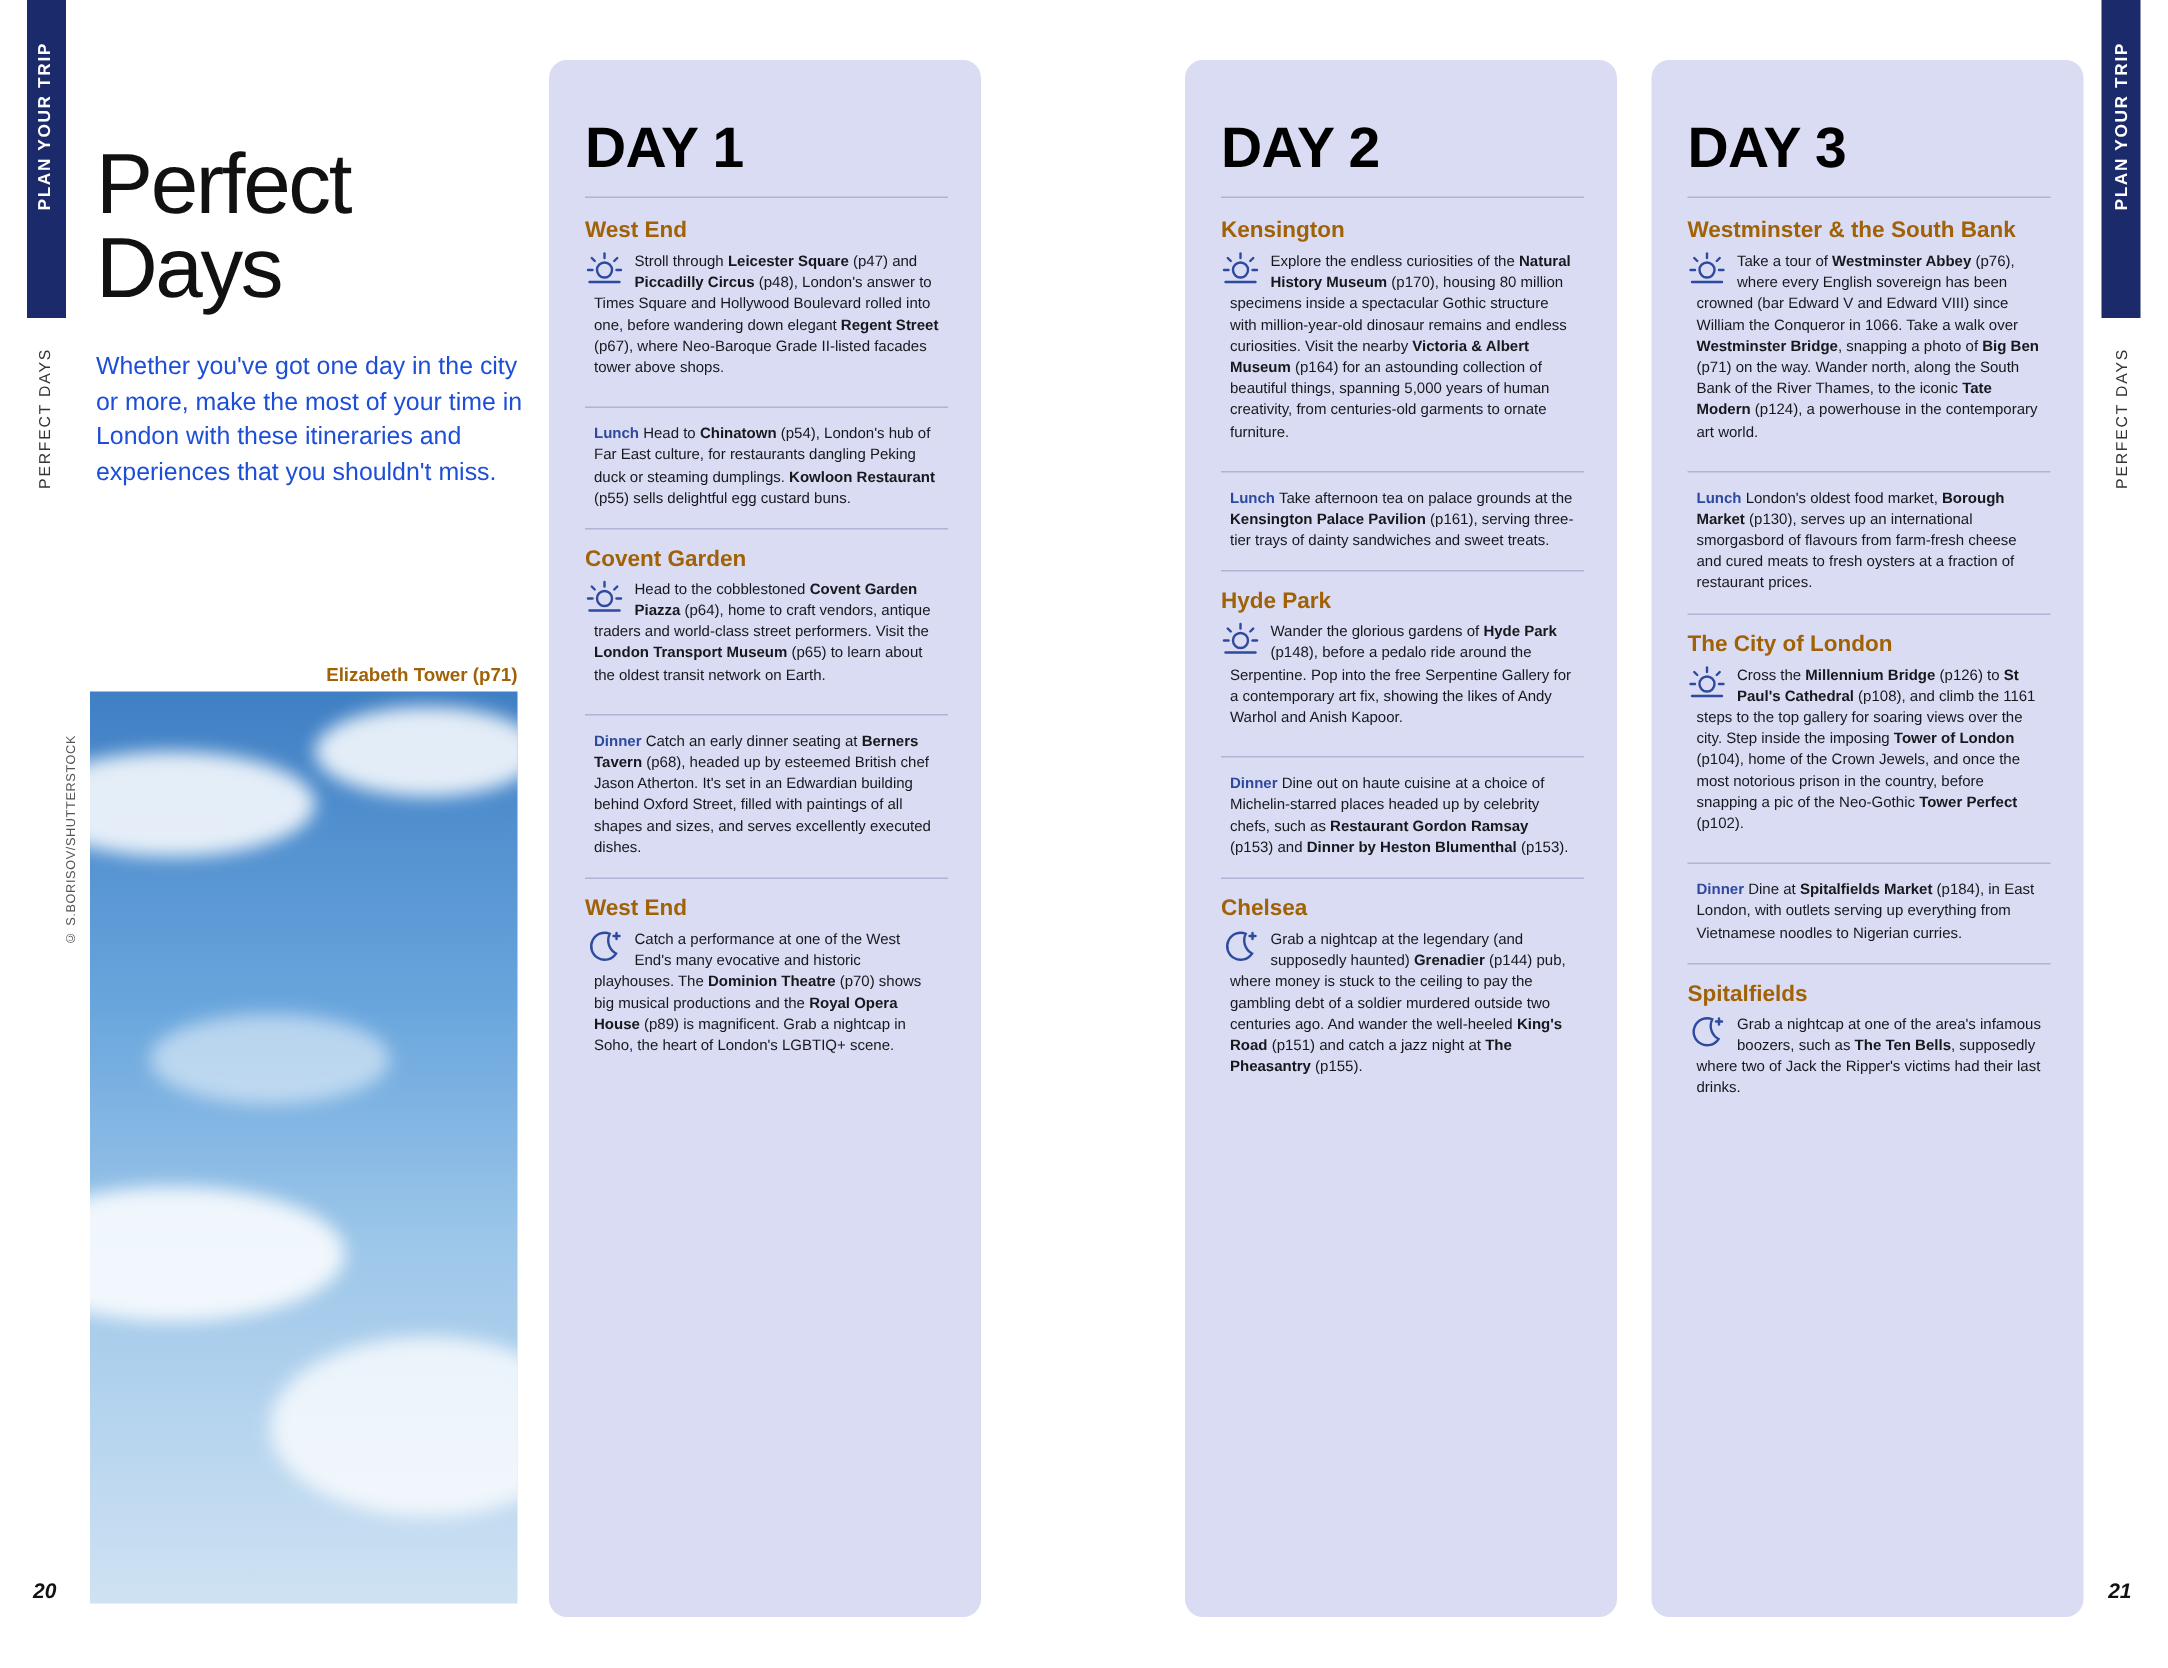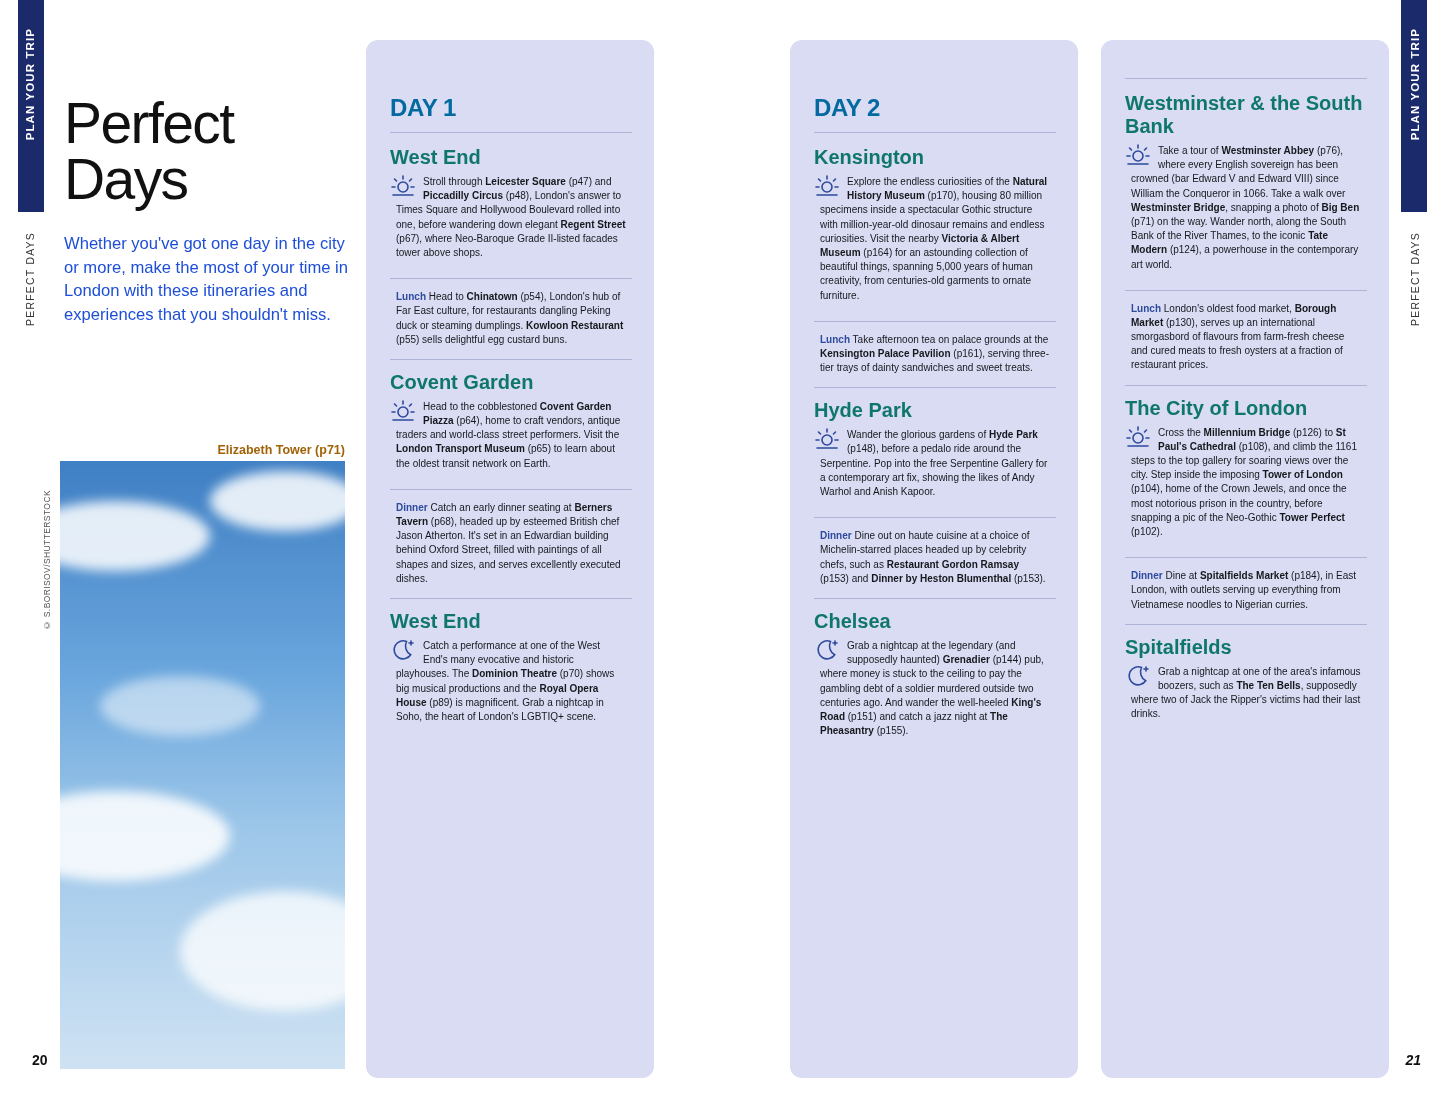--- a/index.html
+++ b/index.html
@@ -128,58 +128,58 @@
   .tower { position: absolute; left: 50%; transform: translateX(-50%); bottom: 0; width: 150px; }
 
   
   .folio {
     position: absolute;
     bottom: 44px;
     font-size: 14px;
     font-weight: bold;
     color: #111111;
   }
-  .folio-left { left: 32px; }
+  .folio-left { left: 22px; font-style: italic; }
   .folio-right { right: 24px; font-style: italic; }
 
   
   .card {
     position: absolute;
     top: 40px;
     width: 288px;
     height: 1038px;
     background: #d9dcf2;
     border-radius: 12px;
     box-sizing: border-box;
     padding: 38px 22px 20px 24px;
     overflow: hidden;
   }
   .card-1 { left: 366px; }
   .card-2 { left: 790px; }
   .card-3 { left: 1101px; }
 
   .day-title {
-    margin: 16px 0 10px 0;
-    font-size: 24px;
+    margin: 0 0 10px 0;
+    font-size: 38px;
     font-weight: bold;
     letter-spacing: -0.4px;
-    color: #0369a1;
+    color: #000000;
   }
   .rule {
     height: 1px;
     background: #aeb3d8;
     margin: 0 0 13px 0;
   }
   .sect {
     margin-bottom: 12px;
   }
   .sect-head {
-    font-size: 20px;
-    font-weight: bold;
-    color: #0f766e;
+    font-size: 15px;
+    font-weight: bold;
+    color: #a16207;
     margin: 0 0 3px 0;
   }
   .body {
     font-size: 10px;
     line-height: 1.42;
     color: #16181d;
     margin: 6px;
   }
   .body b { font-weight: bold; }
   .lead {
@@ -351,20 +351,21 @@
                 <line x1="21" y1="4" x2="21" y2="8"></line>
                 <line x1="19" y1="6" x2="23" y2="6"></line>
               </g>
             </svg></span>
           <p class="body">Grab a nightcap at the legendary (and supposedly haunted) <b>Grenadier</b> (p144) pub, where money is stuck to the ceiling to pay the gambling debt of a soldier murdered outside two centuries ago. And wander the well-heeled <b>King's Road</b> (p151) and catch a jazz night at <b>The Pheasantry</b> (p155).</p>
         </div>
       </div>
   </div>
 
   <div class="card card-3">
+    <h2 class="day-title">DAY 3</h2>
     <div class="rule"></div>
     <div id="sections-2">
         <div class="sect clearfix">
           <div class="sect-head">Westminster &amp; the South Bank</div>
           <span class="icon"><svg viewBox="0 0 26 26" width="26" height="26">
               <g stroke="#2e4a9e" stroke-width="1.6" fill="none" stroke-linecap="round">
                 <circle cx="13" cy="14" r="5"></circle>
                 <line x1="13" y1="3" x2="13" y2="6"></line>
                 <line x1="4.5" y1="6" x2="6.5" y2="8"></line>
                 <line x1="21.5" y1="6" x2="19.5" y2="8"></line>

